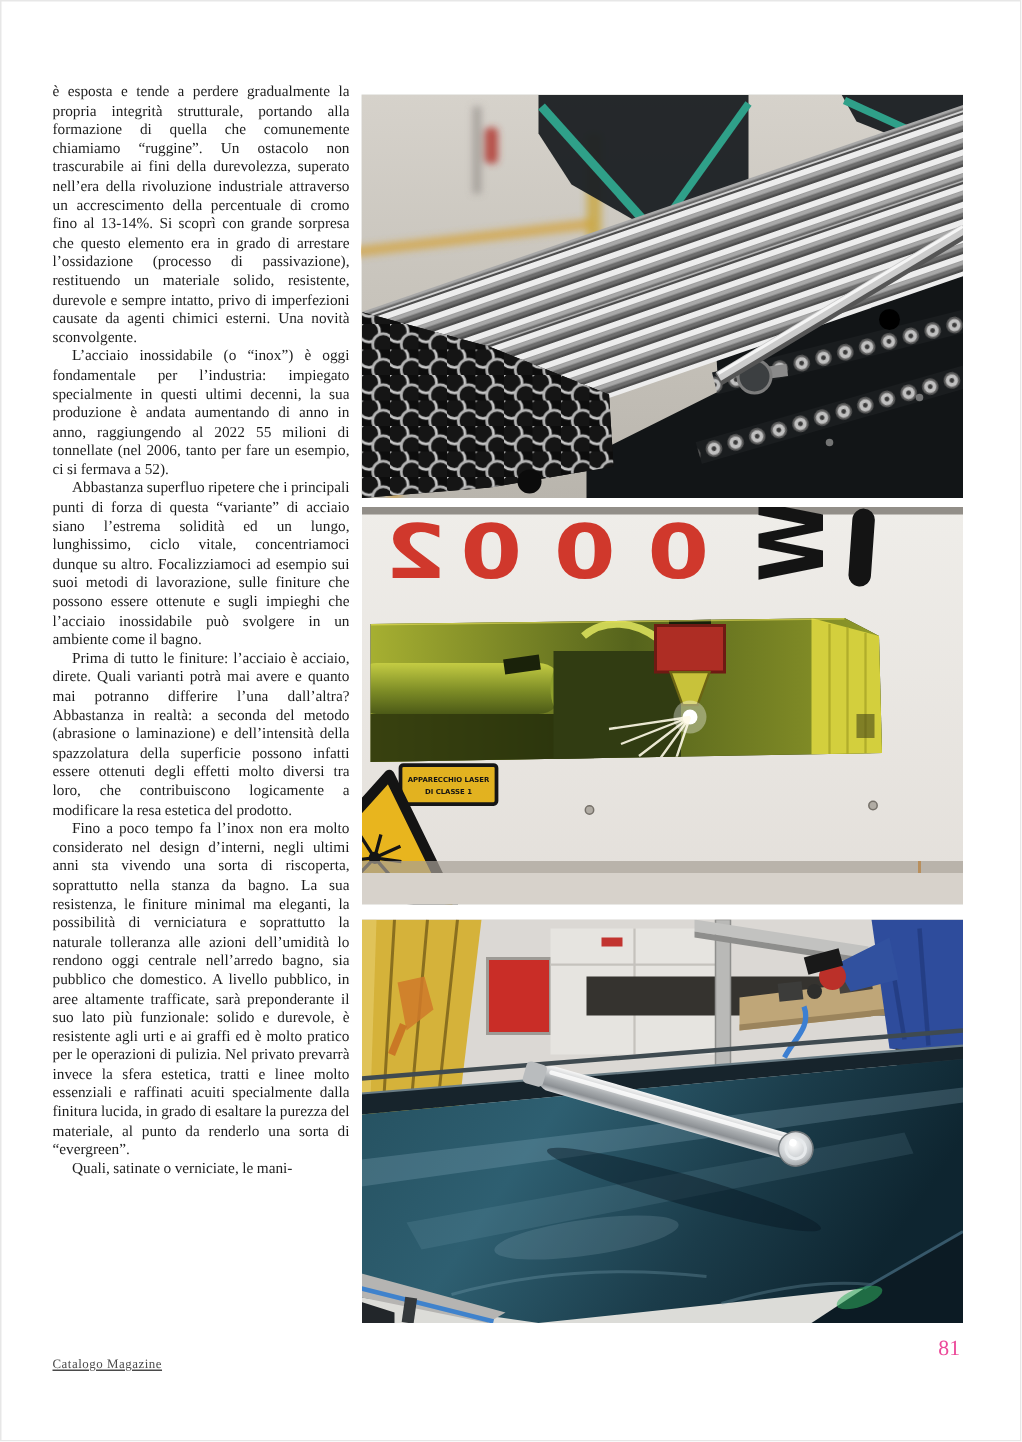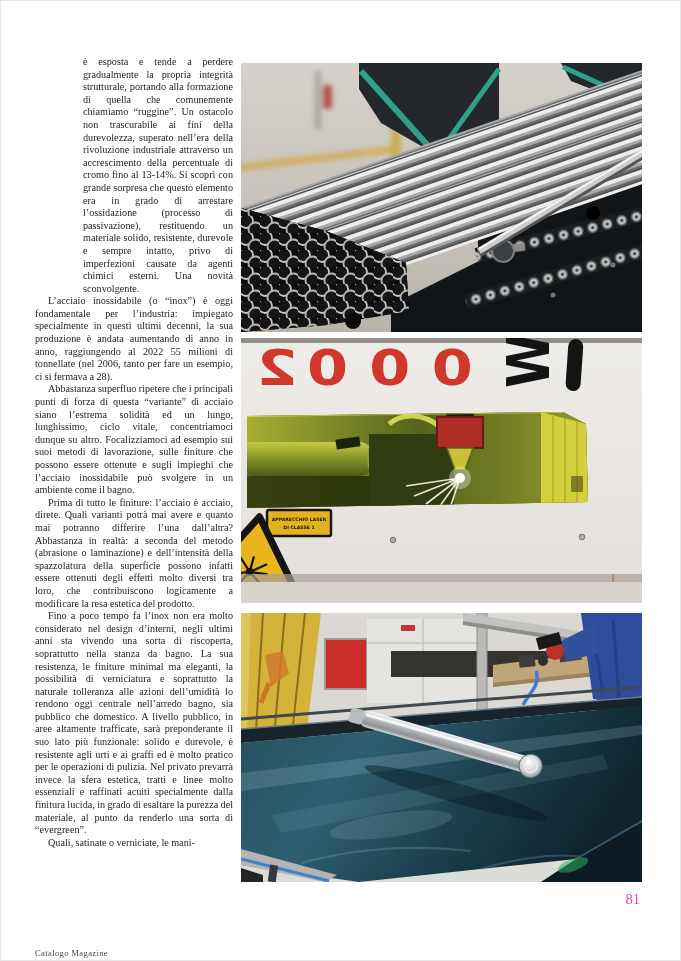--- a/index.html
+++ b/index.html
@@ -8,44 +8,45 @@
     box-shadow:inset 0 0 0 1px #e7e7e7;overflow:hidden;
     font-family:"Liberation Serif", serif;
   }
   .text-col{
     position:absolute;left:35px;top:56px;width:198px;height:848px;
     overflow:hidden;text-align:justify;color:#1d1d1d;
     font-size:10.2px;line-height:12.6px;
     hyphens:auto;-webkit-hyphens:auto;word-spacing:-0.2px;
   }
   .text-col p{margin:0;text-indent:13px;}
-  .text-col p.first{text-indent:0;margin-left:48px;}
+  .text-col p.first{text-indent:0;}
   .photo{
     position:absolute;left:241px;width:401px;overflow:hidden;background:#dcdcd8;
   }
   #photo-1{top:63px;height:269px;}
   #photo-2{top:338px;height:265px;}
   #photo-3{top:613px;height:269px;}
   .photo svg{display:block;width:100%;height:100%;}
   .footer-mag{
-    position:absolute;left:35px;top:948px;font-size:8.6px;color:#4a4a4a;
+    position:absolute;left:35px;top:904px;font-size:8.6px;color:#4a4a4a;
     letter-spacing:.35px;
+    text-decoration:underline;
   }
   .page-num{
     position:absolute;top:891px;right:41px;font-size:14.5px;color:#ec4899;
   }
 </style>
 </head>
 <body>
 
 <div class="page">
 
   <div class="text-col">
     <p class="first">è esposta e tende a perdere gradualmente la propria integrità strutturale, portando alla formazione di quella che comunemente chiamiamo “ruggine”. Un ostacolo non trascurabile ai fini della durevolezza, superato nell’era della rivoluzione industriale attraverso un accrescimento della percentuale di cromo fino al 13-14%. Si scoprì con grande sorpresa che questo elemento era in grado di arrestare l’ossidazione (processo di passivazione), restituendo un materiale solido, resistente, durevole e sempre intatto, privo di imperfezioni causate da agenti chimici esterni. Una novità sconvolgente.</p>
-    <p>L’acciaio inossidabile (o “inox”) è oggi fondamentale per l’industria: impiegato specialmente in questi ultimi decenni, la sua produzione è andata aumentando di anno in anno, raggiungendo al 2022 55 milioni di tonnellate (nel 2006, tanto per fare un esempio, ci si fermava a 28).</p>
+    <p>L’acciaio inossidabile (o “inox”) è oggi fondamentale per l’industria: impiegato specialmente in questi ultimi decenni, la sua produzione è andata aumentando di anno in anno, raggiungendo al 2022 55 milioni di tonnellate (nel 2006, tanto per fare un esempio, ci si fermava a 52).</p>
     <p>Abbastanza superfluo ripetere che i principali punti di forza di questa “variante” di acciaio siano l’estrema solidità ed un lungo, lunghissimo, ciclo vitale, concentriamoci dunque su altro. Focalizziamoci ad esempio sui suoi metodi di lavorazione, sulle finiture che possono essere ottenute e sugli impieghi che l’acciaio inossidabile può svolgere in un ambiente come il bagno.</p>
     <p>Prima di tutto le finiture: l’acciaio è acciaio, direte. Quali varianti potrà mai avere e quanto mai potranno differire l’una dall’altra? Abbastanza in realtà: a seconda del metodo (abrasione o laminazione) e dell’intensità della spazzolatura della superficie possono infatti essere ottenuti degli effetti molto diversi tra loro, che contribuiscono logicamente a modificare la resa estetica del prodotto.</p>
     <p>Fino a poco tempo fa l’inox non era molto considerato nel design d’interni, negli ultimi anni sta vivendo una sorta di riscoperta, soprattutto nella stanza da bagno. La sua resistenza, le finiture minimal ma eleganti, la possibilità di verniciatura e soprattutto la naturale tolleranza alle azioni dell’umidità lo rendono oggi centrale nell’arredo bagno, sia pubblico che domestico. A livello pubblico, in aree altamente trafficate, sarà preponderante il suo lato più funzionale: solido e durevole, è resistente agli urti e ai graffi ed è molto pratico per le operazioni di pulizia. Nel privato prevarrà invece la sfera estetica, tratti e linee molto essenziali e raffinati acuiti specialmente dalla finitura lucida, in grado di esaltare la purezza del materiale, al punto da renderlo una sorta di “evergreen”.</p>
     <p>Quali, satinate o verniciate, le mani-</p>
   </div>
 
   <div class="photo" id="photo-1">
     <svg viewBox="0 0 401 269" preserveAspectRatio="none">
       <defs>
         <linearGradient id="floor1" x1="0" y1="0" x2="0" y2="1">

